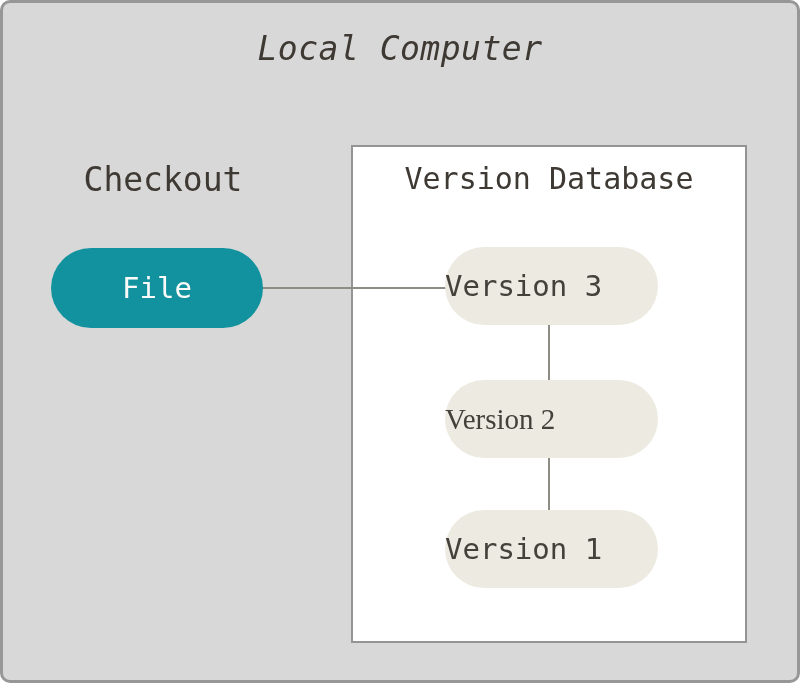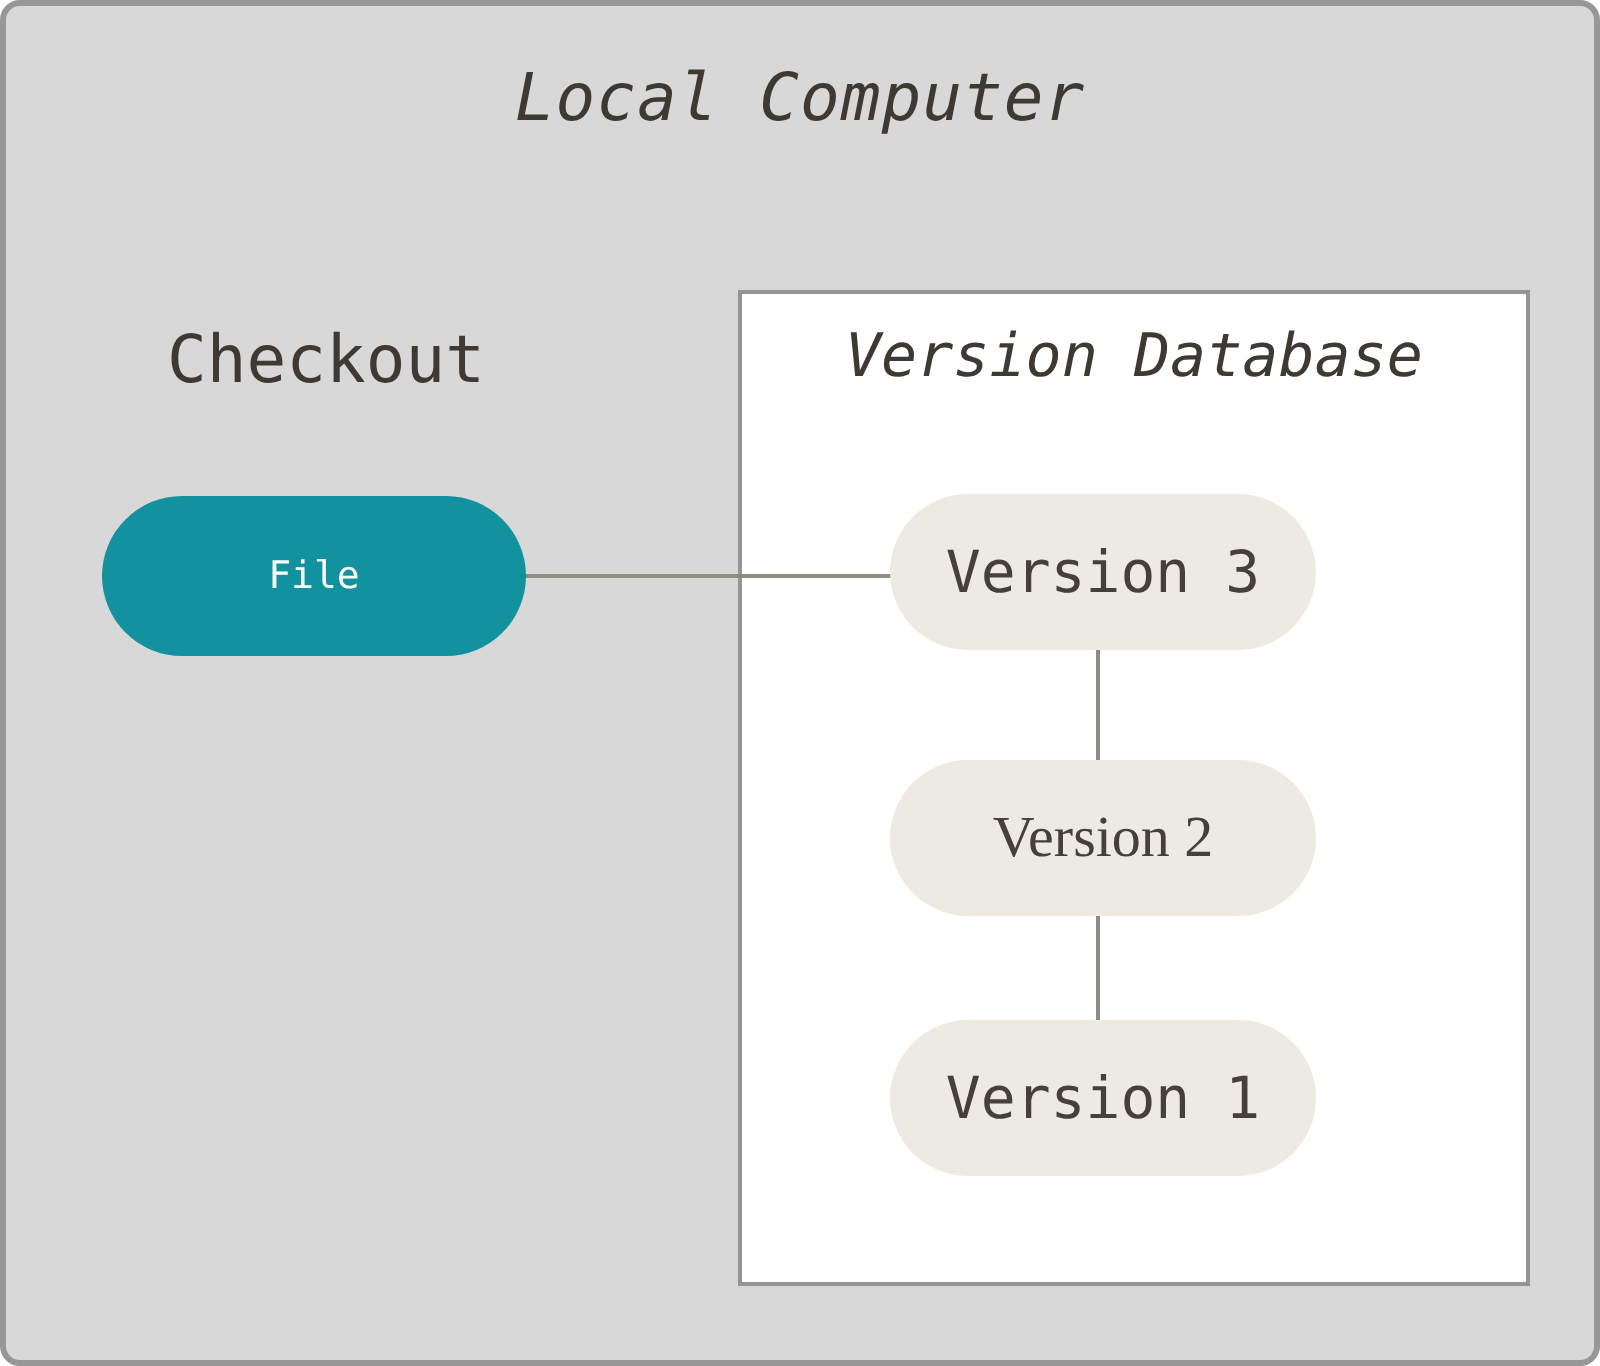--- a/index.html
+++ b/index.html
@@ -54,35 +54,34 @@
     position: absolute;
     left: 48px;
     top: 245px;
     width: 212px;
     height: 80px;
     background: var(--file-fill);
     border-radius: 40px;
     display: flex;
     align-items: center;
     justify-content: center;
-    font-size: 19px;
+    font-size: 29px;
     color: var(--file-text);
     z-index: 3;
   }
 
   .db-box {
     position: absolute;
-    left: 366px;
+    left: 348px;
     top: 142px;
     width: 396px;
     height: 498px;
     background: var(--box-bg);
     border: 2px solid var(--box-border);
     z-index: 1;
-    font-style: italic;
   }
 
   .db-title {
     position: absolute;
     top: 14px;
     left: 0;
     width: 100%;
     text-align: center;
     font-size: 30px;
     color: var(--text-dark);
@@ -90,21 +89,21 @@
 
   .version-pill {
     position: absolute;
     left: 442px;
     width: 213px;
     height: 78px;
     background: var(--version-fill);
     border-radius: 39px;
     display: flex;
     align-items: center;
-    justify-content: center;
+    justify-content: flex-start;
     font-size: 29px;
     color: var(--version-text);
     z-index: 3;
   }
   .version-pill.v3 { top: 244px; }
   .version-pill.v2 { top: 377px; font-family: Liberation Serif, serif; }
   .version-pill.v1 { top: 507px; }
 
   .connector {
     position: absolute;

